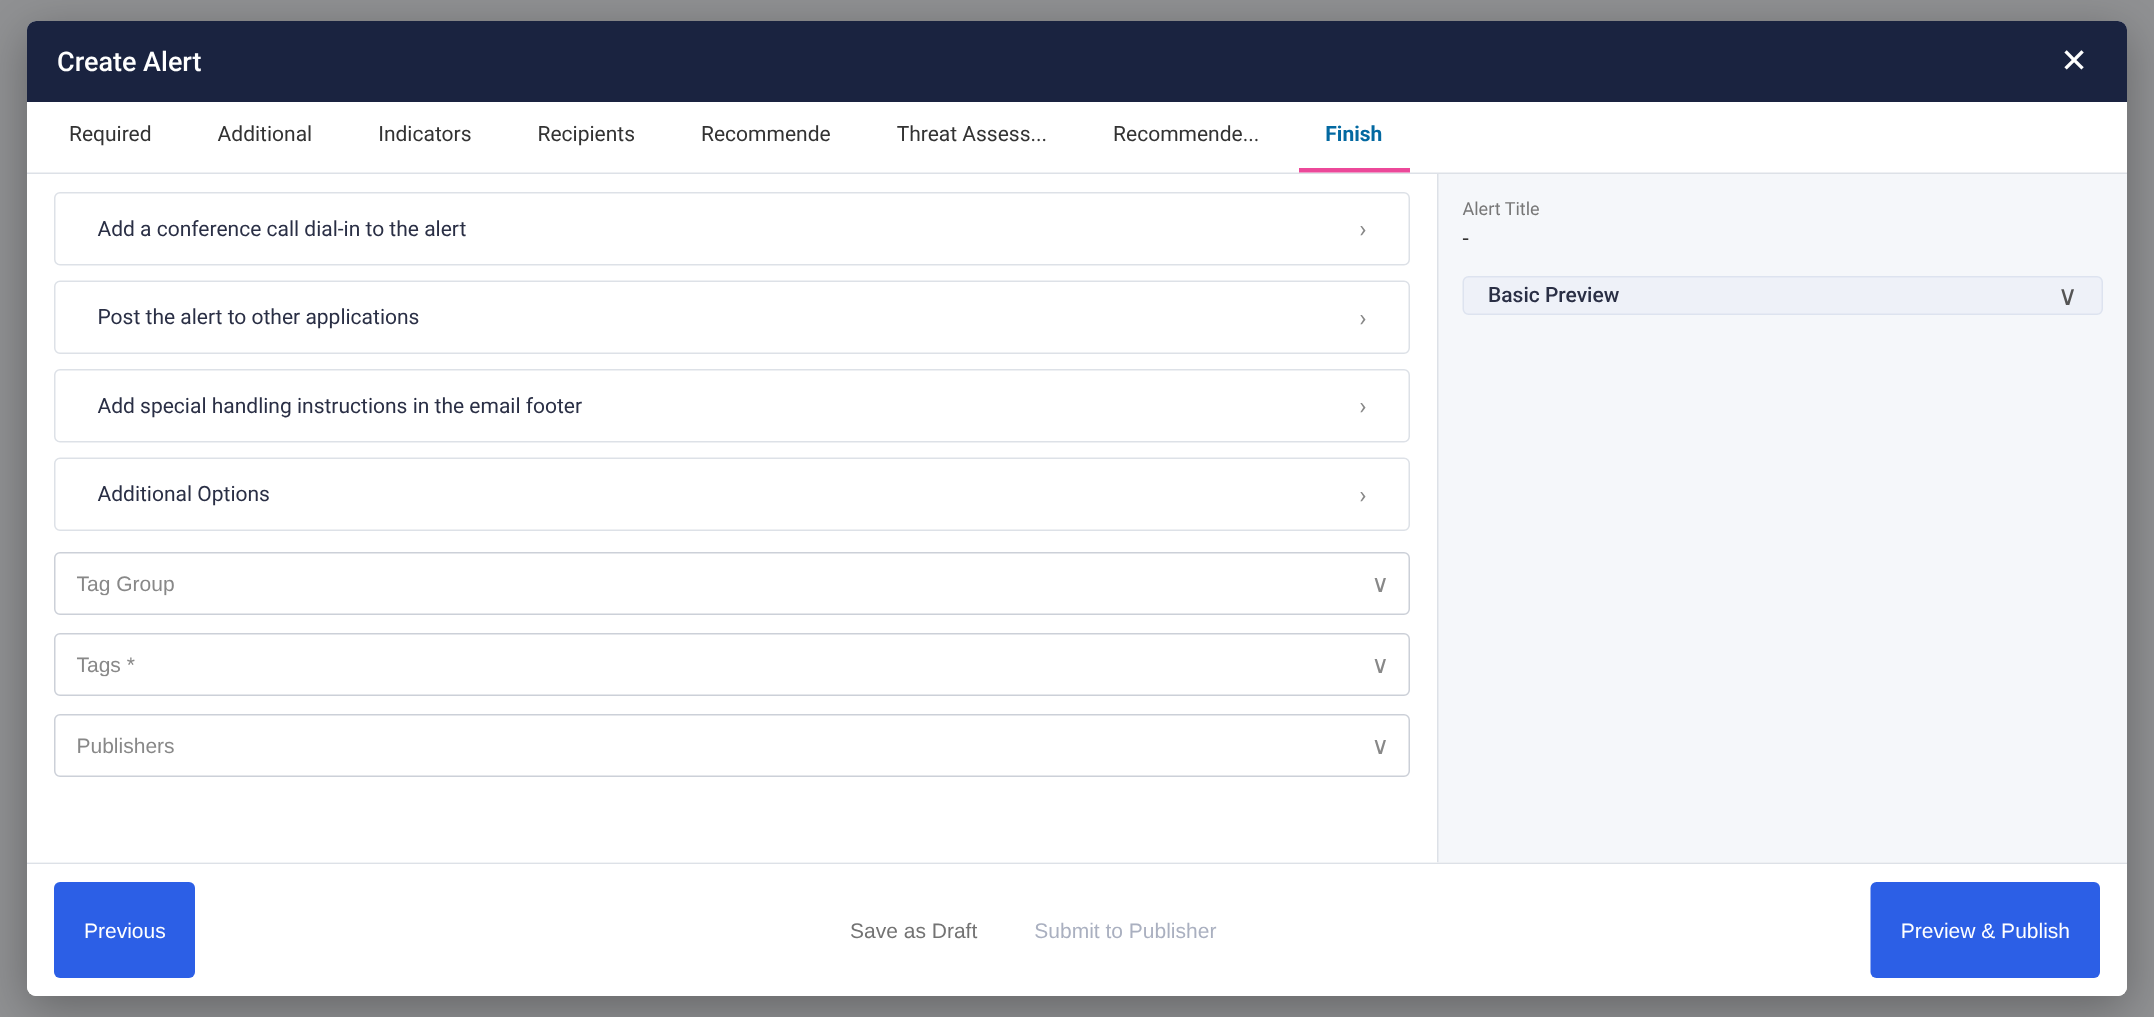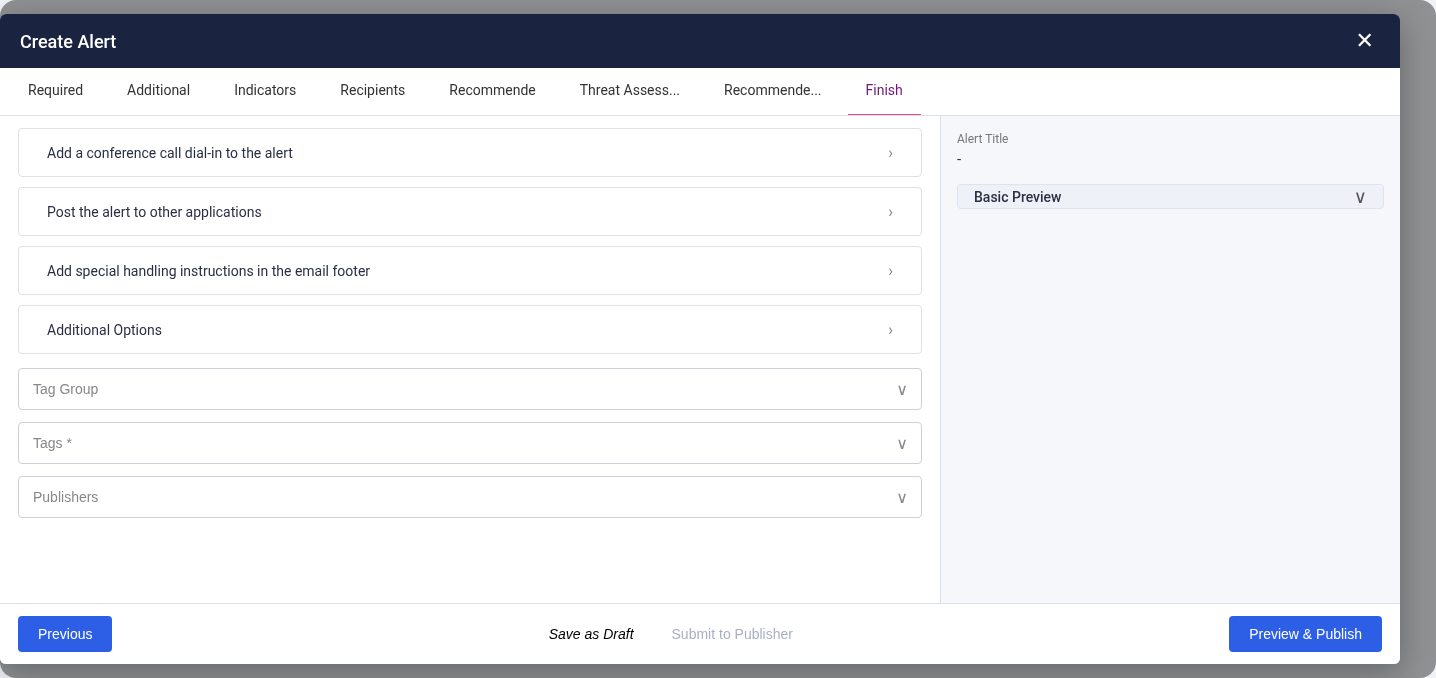--- a/index.html
+++ b/index.html
@@ -10,22 +10,22 @@
       align-items: center;
       justify-content: center;
       min-height: 100vh;
     }
     .modal-overlay {
       width: 1436px;
       height: 678px;
       background: rgba(0,0,0,0.4);
       display: flex;
       align-items: center;
+      justify-content: center;
       position: relative;
-      border-radius: 16px;
     }
     .modal {
       width: 1400px;
       height: 650px;
       background: #fff;
       border-radius: 6px;
       overflow: hidden;
       display: flex;
       flex-direction: column;
       box-shadow: 0 8px 32px rgba(0,0,0,0.3);
@@ -62,23 +62,23 @@
     }
     .tab {
       padding: 14px 18px;
       font-size: 14px;
       color: #333;
       cursor: pointer;
       border-bottom: 3px solid transparent;
       white-space: nowrap;
     }
     .tab.active {
-      color: #701a75;
-      border-bottom: 1px solid #ec4899;
-      font-weight: 400;
+      color: #0369a1;
+      border-bottom: 3px solid #ec4899;
+      font-weight: 700;
     }
     .body-area {
       display: flex;
       flex: 1;
       overflow: hidden;
     }
     .main-content {
       flex: 1;
       overflow-y: auto;
       padding: 12px 18px 0 18px;
@@ -205,34 +205,33 @@
       gap: 30px;
     }
     .footer-right {
       flex: 0 0 auto;
     }
     .btn-primary {
       background: #2c5fe6;
       color: #fff;
       border: none;
       border-radius: 4px;
-      padding: 10px 20px;
+      padding: 24px 20px;
       font-size: 14px;
       cursor: pointer;
       font-weight: 500;
     }
     .btn-link {
       background: none;
       border: none;
-      color: #000000;
+      color: #737373;
       font-size: 14px;
       cursor: pointer;
       padding: 10px 4px;
       font-weight: 400;
-      font-style: italic;
     }
     .btn-disabled {
       background: none;
       border: none;
       color: #aab0c0;
       font-size: 14px;
       cursor: not-allowed;
       padding: 10px 4px;
     }
   </style>

